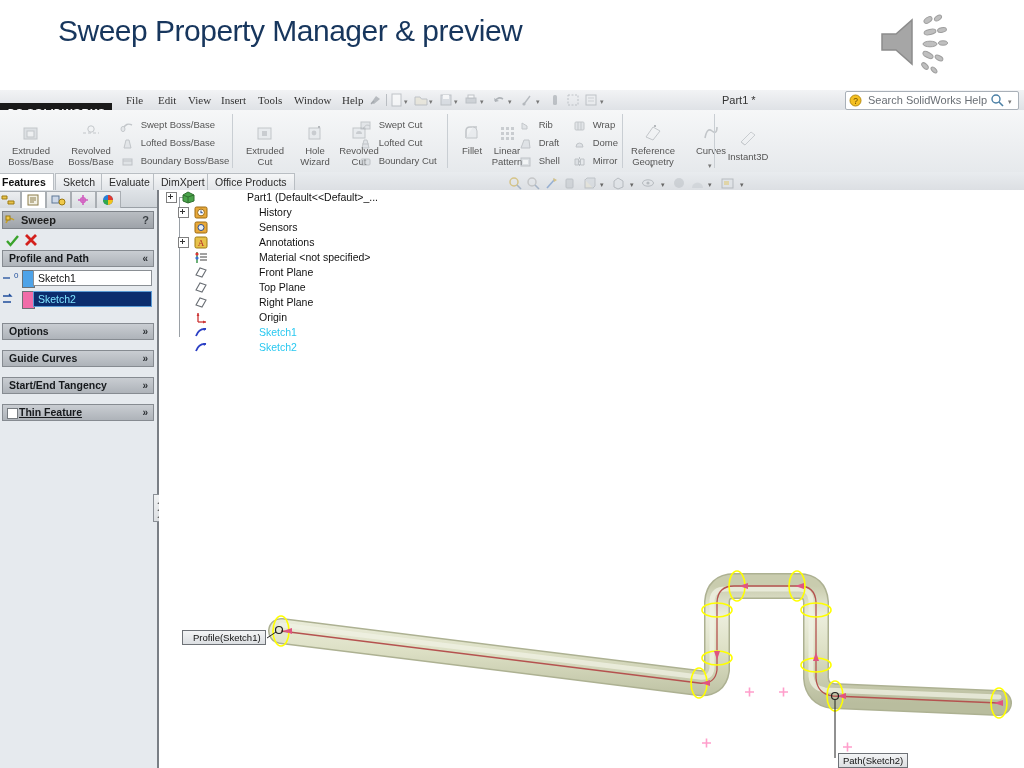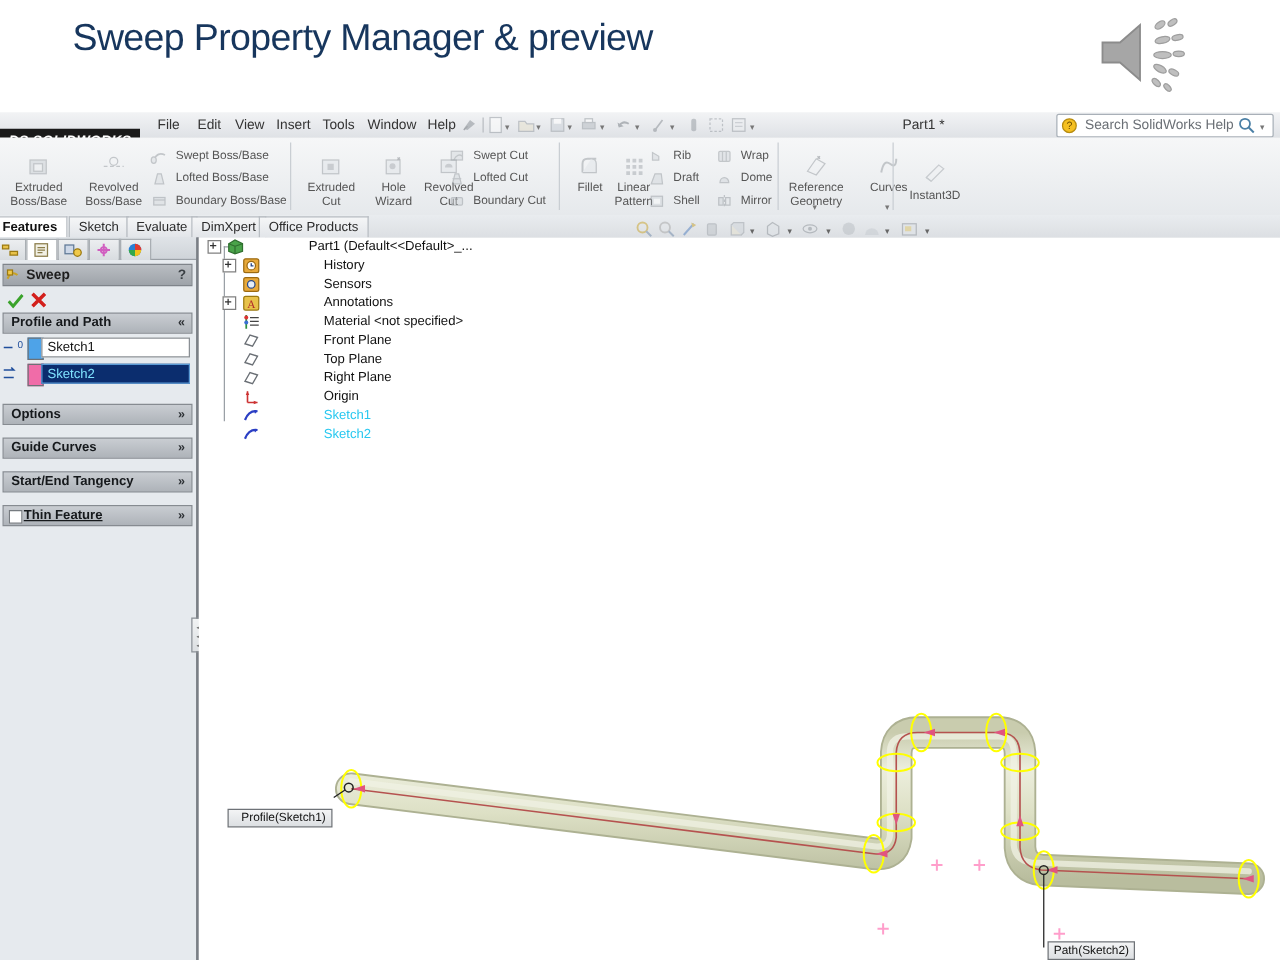--- a/index.html
+++ b/index.html
@@ -20,21 +20,21 @@
 
   
   .app{position:absolute;left:0;top:90px;width:1024px;height:678px;background:#eef0f2;overflow:hidden;}
 
   
   .menubar{position:absolute;left:0;top:0;width:1024px;height:20px;
     background:linear-gradient(#f2f3f5,#dfe2e6);border-bottom:1px solid #c8ccd0;}
   .sw-logo{position:absolute;left:0;top:0;width:112px;height:20px;background:#1a1a1a;color:#fff;
     font-style:italic;font-weight:bold;font-size:11px;line-height:20px;text-align:center;letter-spacing:.3px;margin-top:13px;}
   .menu-item{position:absolute;top:0;height:20px;line-height:20px;font-size:11px;color:#333;
-    padding:0 6px;cursor:default;white-space:nowrap;}
+    padding:0 6px;cursor:default;white-space:nowrap;font-family:Liberation Serif, serif;}
   .mb-icon{position:absolute;top:3px;width:14px;height:14px;opacity:.55;}
   .mb-sep{position:absolute;top:4px;width:1px;height:12px;background:#b9bdc2;}
   .doc-title{position:absolute;top:0;left:722px;height:20px;line-height:20px;font-size:11px;color:#333;}
   .searchbox{position:absolute;left:845px;top:1px;width:172px;height:17px;background:#fff;
     border:1px solid #a9b0b8;border-radius:2px;}
   .search-ph{position:absolute;left:22px;top:1px;font-size:11px;color:#6a6f75;line-height:15px;}
   .search-help-icon{position:absolute;left:3px;top:2px;width:13px;height:13px;}
   .search-mag{position:absolute;left:990px;top:3px;width:15px;height:14px;}
   .search-caret{position:absolute;left:1008px;top:8px;}
 
@@ -609,21 +609,21 @@
           <circle cx="120" cy="440" r="3.5" fill="none" stroke="#222" stroke-width="1.2"></circle>
           <path d="M 117 442 L 108 448" stroke="#222" stroke-width="1"></path>
         </g>
 
         <g>
           <circle cx="676" cy="506" r="3.5" fill="none" stroke="#222" stroke-width="1.2"></circle>
           <path d="M 676 510 L 676 568" stroke="#222" stroke-width="1"></path>
         </g>
       </svg>
 
-      <div class="callout" style="left:23px;top:457px;padding-left:10px;">Profile(Sketch1)</div>
+      <div class="callout" style="left:23px;top:440px;padding-left:10px;">Profile(Sketch1)</div>
       <div class="callout" style="left:679px;top:563px;">Path(Sketch2)</div>
     </div>
 
     <div class="tree">
       <div class="tplus" style="left:-2px;top:2px;"></div>
       <div class="tline" style="left:11px;top:7px;width:5px;height:1px;"></div>
       <div class="tline" style="left:11px;top:7px;width:1px;height:140px;"></div>
 
       <div class="tnode" style="left:14px;top:0px;">
         <svg class="tico" viewBox="0 0 14 13">

